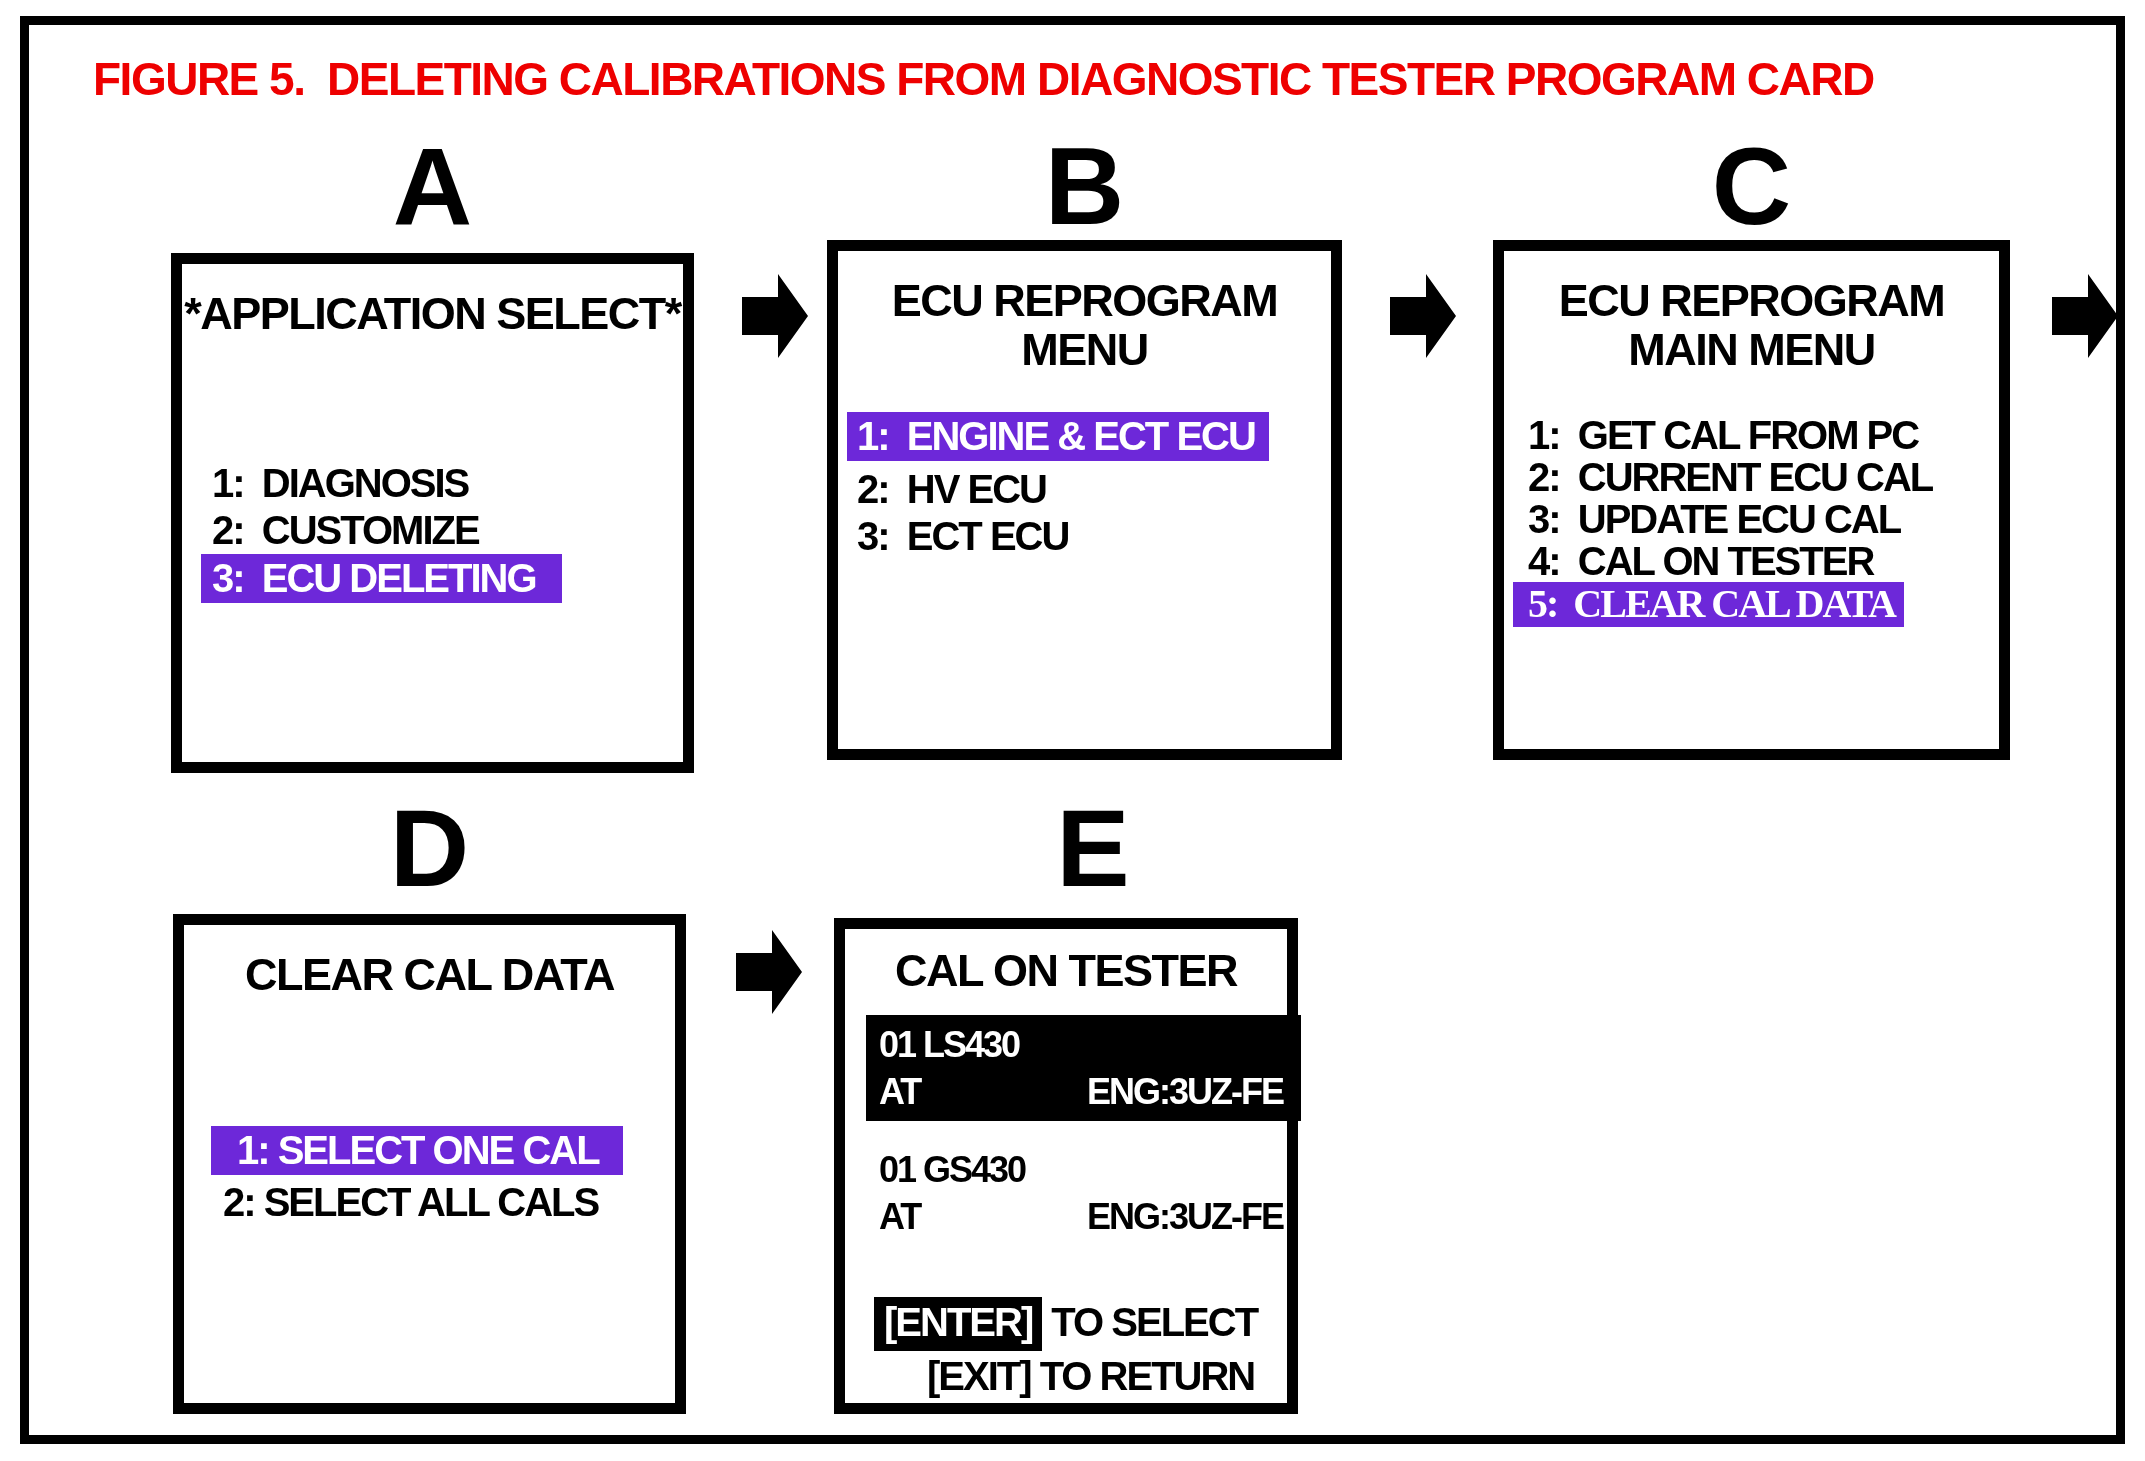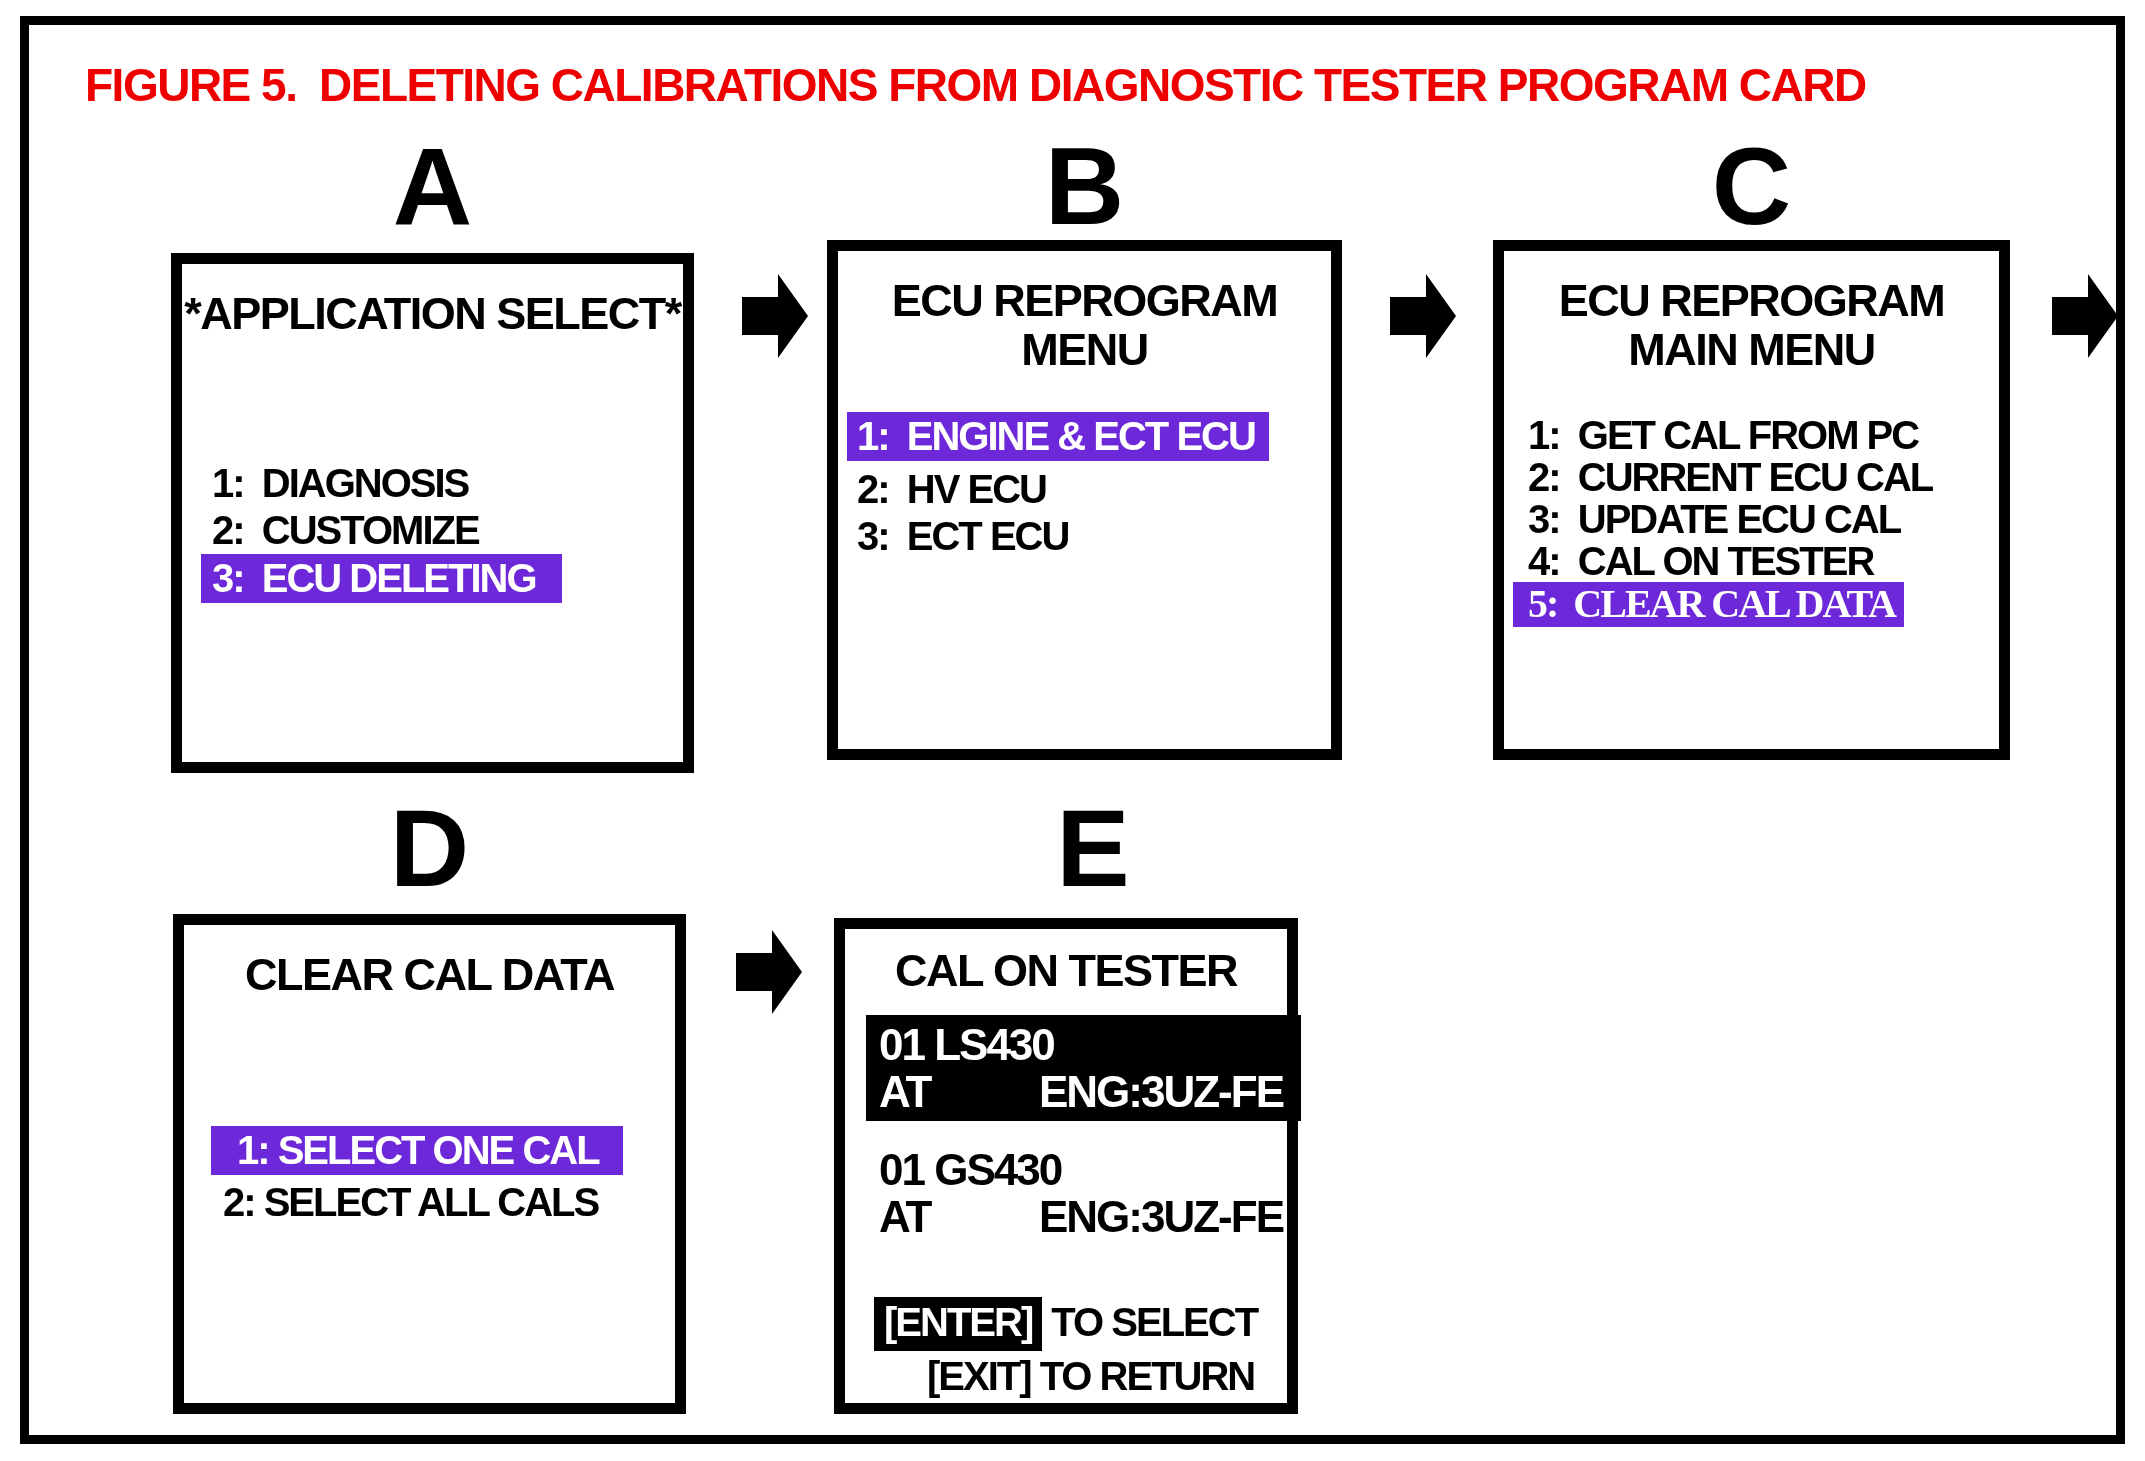--- a/index.html
+++ b/index.html
@@ -16,26 +16,25 @@
   .frame {
     position: absolute;
     left: 20px; top: 16px;
     width: 2105px; height: 1428px;
     border: 9px solid #000000;
     box-sizing: border-box;
     background: #ffffff;
   }
   .fig-title {
     position: absolute;
-    left: 56px; top: 27px;
+    left: 64px; top: 27px;
     font-size: 46px;
     letter-spacing: -1.5px;
     white-space: pre;
     color: #ee0000;
-    margin-top: 6px;
   }
   .step-label {
     position: absolute;
     font-size: 110px;
     line-height: 110px;
     text-align: center;
     letter-spacing: 0;
   }
   #label-a { left: 142px;  top: 106px; width: 523px; }
   #label-b { left: 798px;  top: 106px; width: 515px; }
@@ -95,21 +94,21 @@
   #menu-d .hl { margin-left: -12px; padding: 1px 24px 1px 26px; }
   #menu-d .mi + .mi { margin-top: 4px; }
 
   
   .cal-block {
     position: absolute;
     left: 21px;
     width: 435px;
     box-sizing: border-box;
     padding: 6px 18px 6px 13px;
-    font-size: 44px;
+    font-size: 36px;
     line-height: 47px;
   }
   #cal-0 { top: 86px; background: #000000; color: #ffffff; }
   #cal-1 { top: 211px; }
   .cal-line { display: flex; }
   .cal-line .eng { margin-left: auto; }
   .footer-line {
     position: absolute;
     font-size: 40px;
     line-height: 47px;

